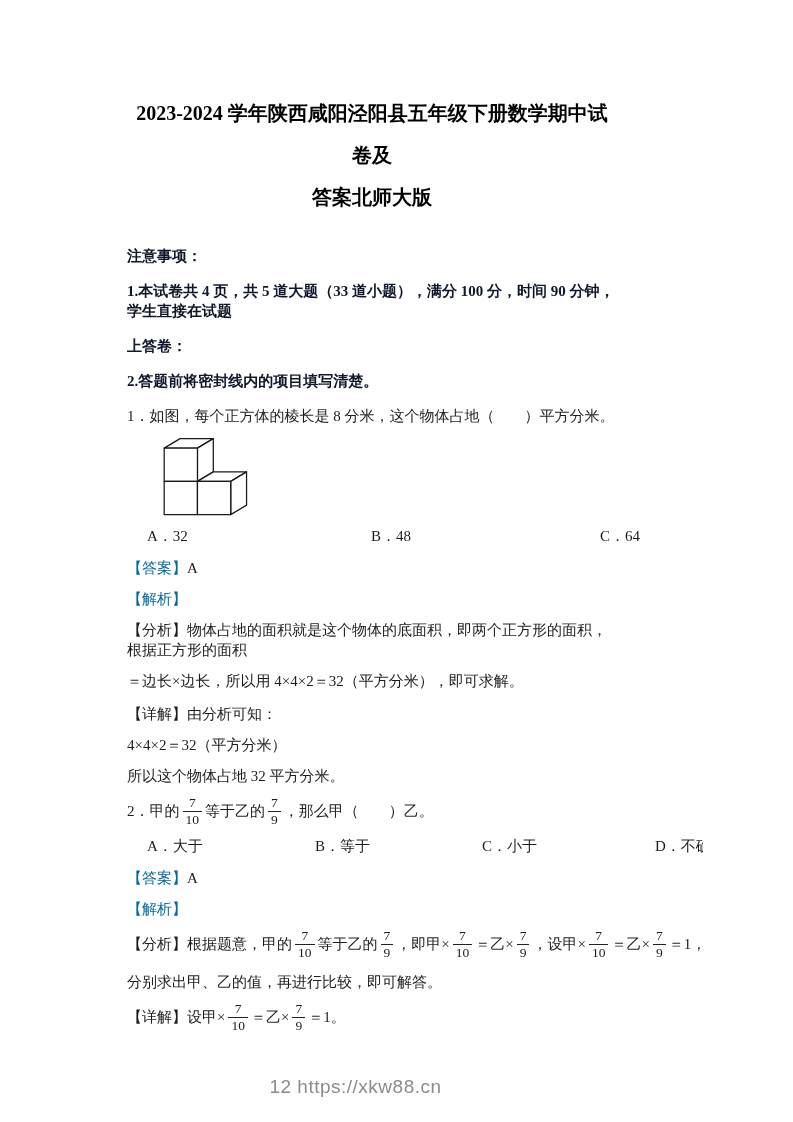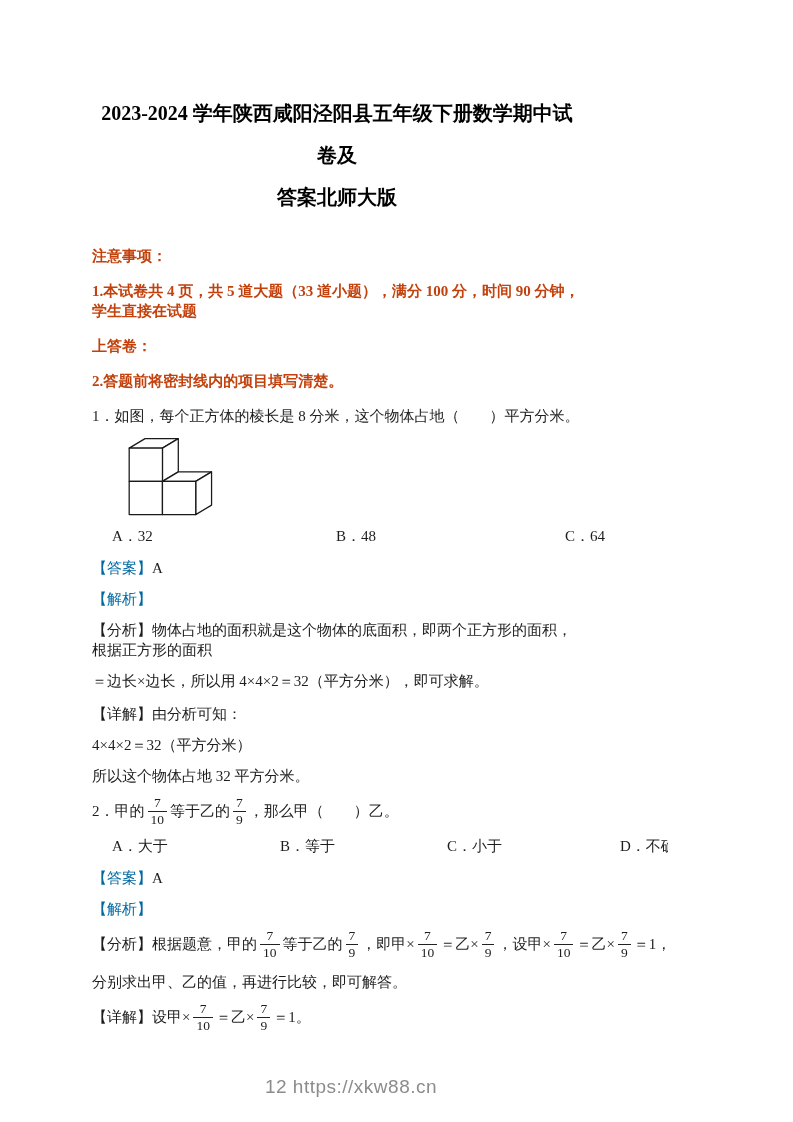--- a/index.html
+++ b/index.html
@@ -3,47 +3,48 @@
 <meta charset="utf-8">
 <style>
   html,body{margin:0;padding:0;background:#ffffff;}
   .page{
     position:relative;
     width:668px;height:1122px;
     background:#ffffff;
     font-family:"Liberation Serif","DejaVu Serif",serif;
     color:#1d1d1d;
     overflow:hidden;
+    padding-left:35px;
   }
   .content{padding:0 86px 0 92px;}
   .title{
     margin:92px 0 0 0;
     text-align:center;
     font-weight:bold;
     font-size:20px;
     line-height:42px;
     color:#000;
   }
   .notice-block{margin-top:28px;}
-  .bline{font-weight:bold;font-size:15px;line-height:20px;margin-bottom:15px;color:#c2410c;}
+  .bline{font-weight:bold;font-size:15px;line-height:20px;margin-bottom:15px;color:#0f172a;}
   .line{font-size:15px;line-height:20px;margin-bottom:11px;}
   .section-head{margin-top:7px;margin-bottom:12px;}
   .figure-wrap{margin:4px 0 10px 24px;height:80px;}
   .opts{position:relative;height:20px;font-size:15px;margin-bottom:11px;}
   .opts span{position:absolute;top:0;white-space:nowrap;}
   .tag{color:#0369a1;}
   .fline{font-size:15px;white-space:nowrap;margin:6px 0 8px 0;}
   .frac{
     display:inline-block;vertical-align:middle;text-align:center;
     font-size:13.5px;line-height:1.15;margin:0 3px;position:relative;top:-2px;
   }
   .frac .num{display:block;padding:0 3px;}
   .frac .den{display:block;border-top:1.3px solid #222;padding:0 3px;}
   .footer{
-    position:absolute;left:17px;bottom:24px;width:100%;
+    position:absolute;left:4px;bottom:24px;width:100%;
     text-align:center;
     font-family:"Liberation Sans","DejaVu Sans",sans-serif;
     font-size:19px;color:#8c8c8c;letter-spacing:0.5px;
   }
   svg .edge{fill:#ffffff;stroke:#1a1a1a;stroke-width:1.6;stroke-linejoin:round;}
 </style>
 </head>
 <body>
 
 <div class="page">

